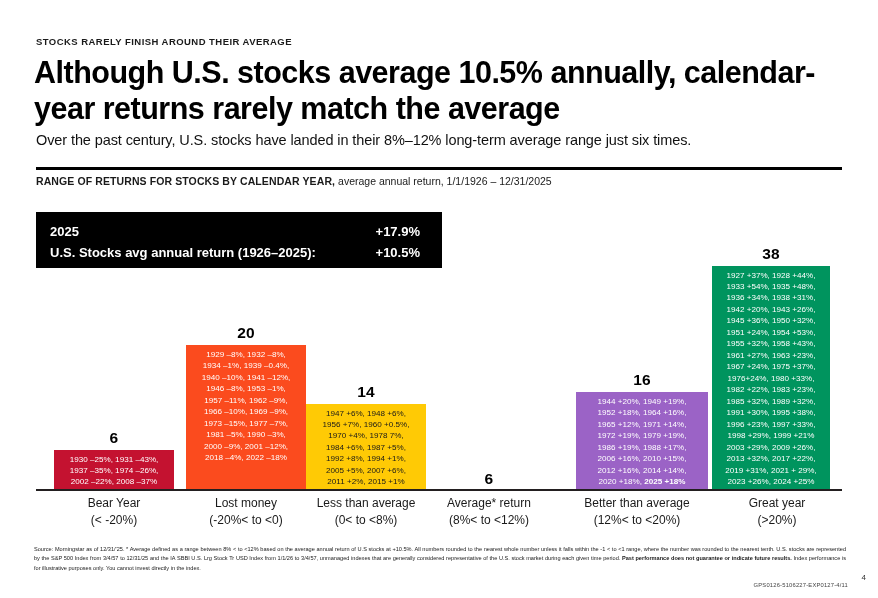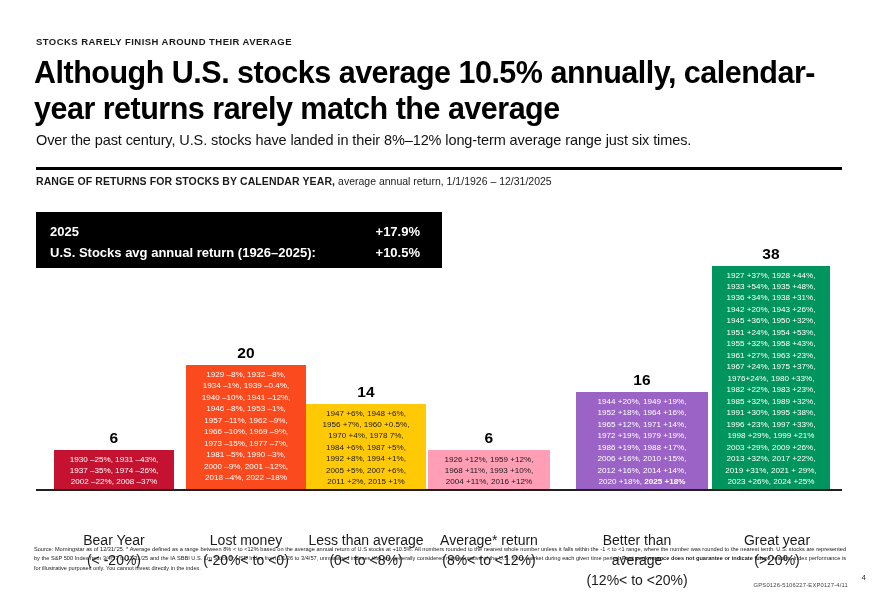--- a/index.html
+++ b/index.html
@@ -88,21 +88,21 @@
   .bar.dark-text .yrs { color: #1a1a1a; }
   .bar .yrs .bold { font-weight: bold; }
 
   
   .xlabels {
     position: absolute; left: 36px; top: 495px; width: 806px; height: 40px;
   }
   .xlab {
     position: absolute; top: 0;
     text-align: center; color: #1a1a1a;
-    font-size: 14px; line-height: 1.42; margin-top: 36px;
+    font-size: 12px; line-height: 1.42;
   }
   .xlab .r { display: block; }
 
   
   .footnote {
     position: absolute; left: 34px; top: 545px; width: 812px;
     font-size: 5.6px; line-height: 1.68; color: #1a1a1a;
     text-align: justify;
   }
   .footnote b { font-weight: bold; }
@@ -149,21 +149,21 @@
         <div class="bar" style="background: rgb(196, 18, 48); height: 41.5px;">
           <div class="yrs">
             <div>1930 –25%, 1931 –43%,</div>
             <div>1937 –35%, 1974 –26%,</div>
             <div>2002 –22%, 2008 –37%</div>
           </div>
         </div>
       </div>
       <div class="col" style="left: 150px; width: 120px;">
         <div class="count">20</div>
-        <div class="bar" style="background: rgb(251, 75, 30); height: 126px;">
+        <div class="bar" style="background: rgb(251, 75, 30); height: 146px;">
           <div class="yrs">
             <div>1929 –8%, 1932 –8%,</div>
             <div>1934 –1%, 1939 –0.4%,</div>
             <div>1940 –10%, 1941 –12%,</div>
             <div>1946 –8%, 1953 –1%,</div>
             <div>1957 –11%, 1962 –9%,</div>
             <div>1966 –10%, 1969 –9%,</div>
             <div>1973 –15%, 1977 –7%,</div>
             <div>1981 –5%, 1990 –3%,</div>
             <div>2000 –9%, 2001 –12%,</div>
@@ -180,27 +180,20 @@
             <div>1970 +4%, 1978 7%,</div>
             <div>1984 +6%, 1987 +5%,</div>
             <div>1992 +8%, 1994 +1%,</div>
             <div>2005 +5%, 2007 +6%,</div>
             <div>2011 +2%, 2015 +1%</div>
           </div>
         </div>
       </div>
       <div class="col" style="left: 392px; width: 122px;">
         <div class="count">6</div>
-        <div class="bar dark-text" style="background: rgb(255, 158, 181); height: 41.5px;">
-          <div class="yrs">
-            <div>1926 +12%, 1959 +12%,</div>
-            <div>1968 +11%, 1993 +10%,</div>
-            <div>2004 +11%, 2016 +12%</div>
-          </div>
-        </div>
       </div>
       <div class="col" style="left: 540px; width: 132px;">
         <div class="count">16</div>
         <div class="bar" style="background: rgb(155, 99, 198); height: 99px;">
           <div class="yrs">
             <div>1944 +20%, 1949 +19%,</div>
             <div>1952 +18%, 1964 +16%,</div>
             <div>1965 +12%, 1971 +14%,</div>
             <div>1972 +19%, 1979 +19%,</div>
             <div>1986 +19%, 1988 +17%,</div>

